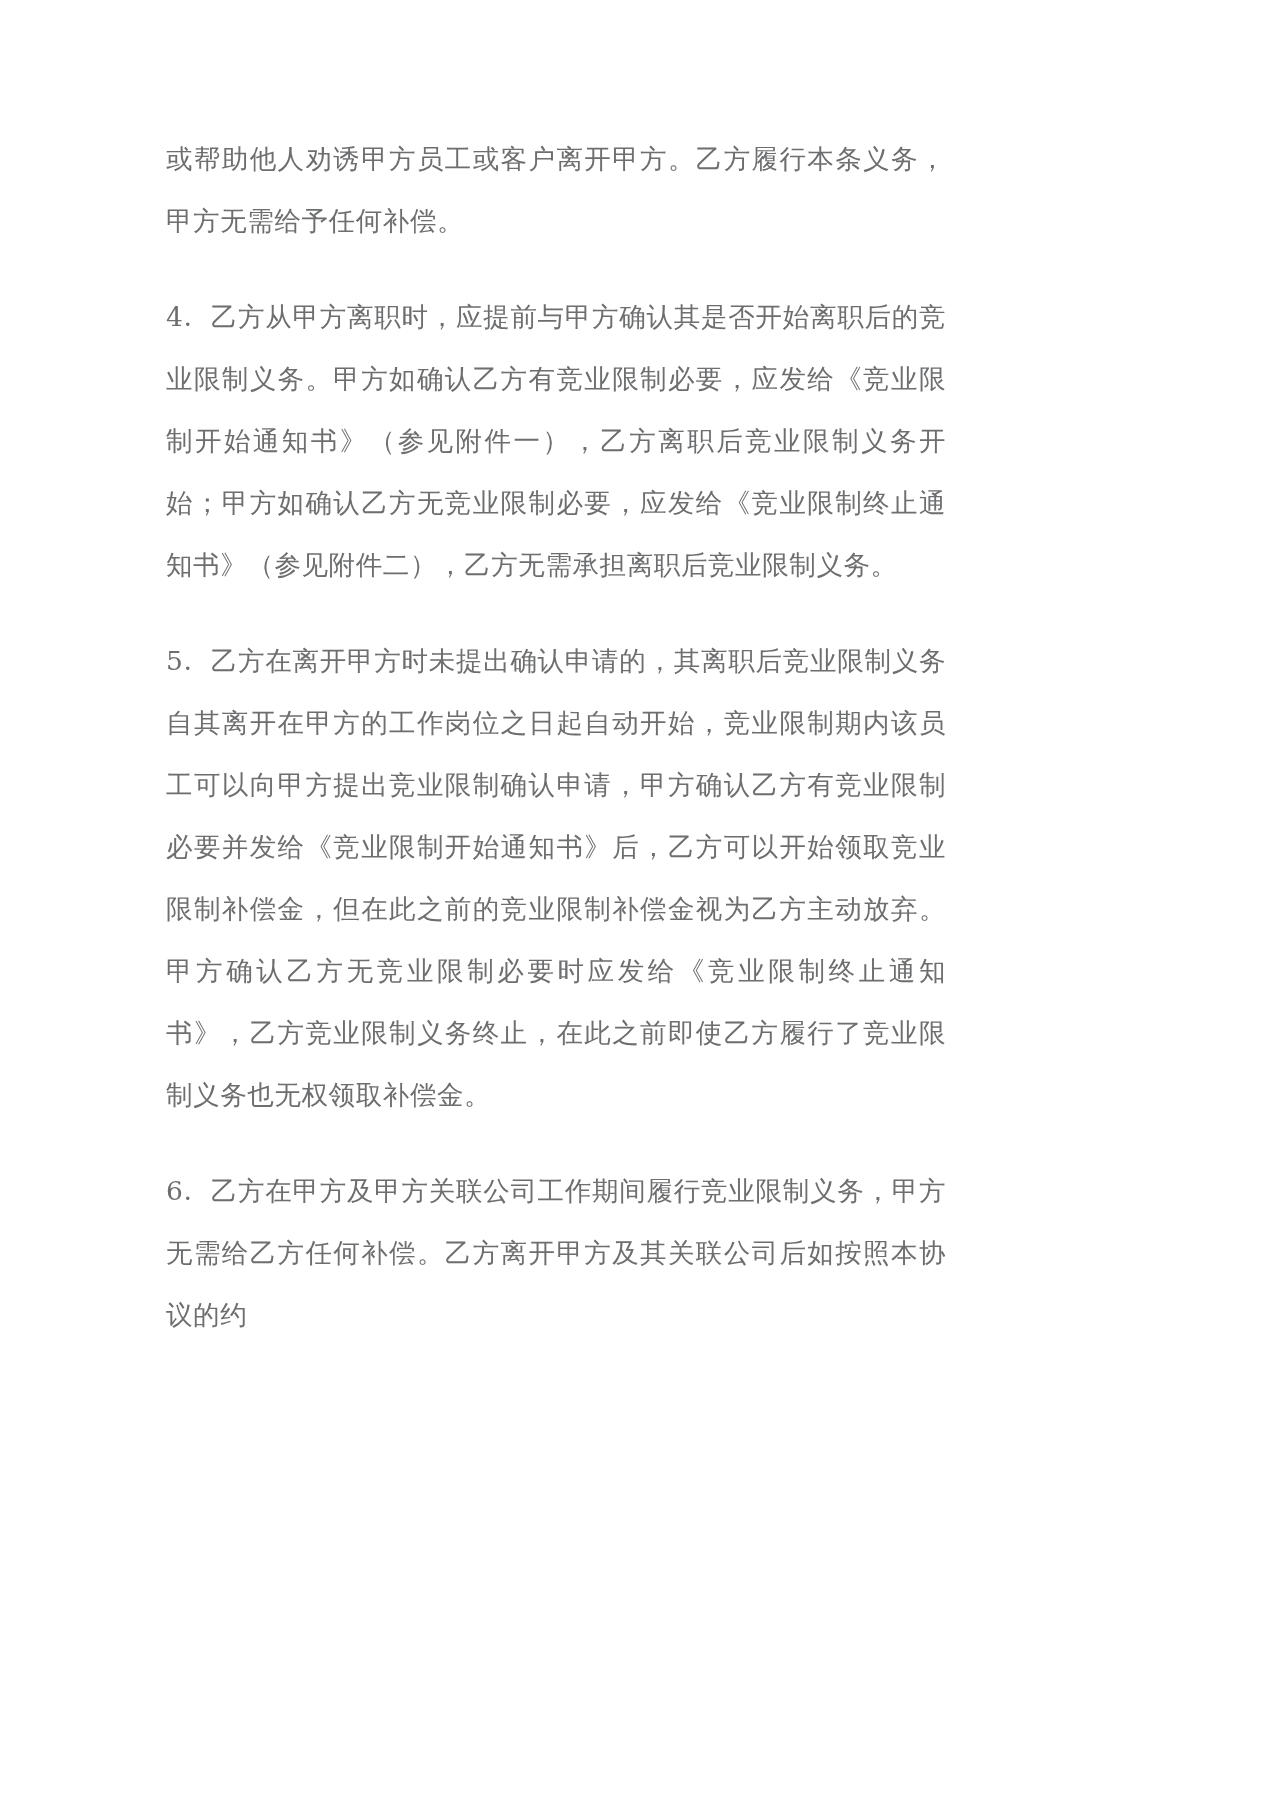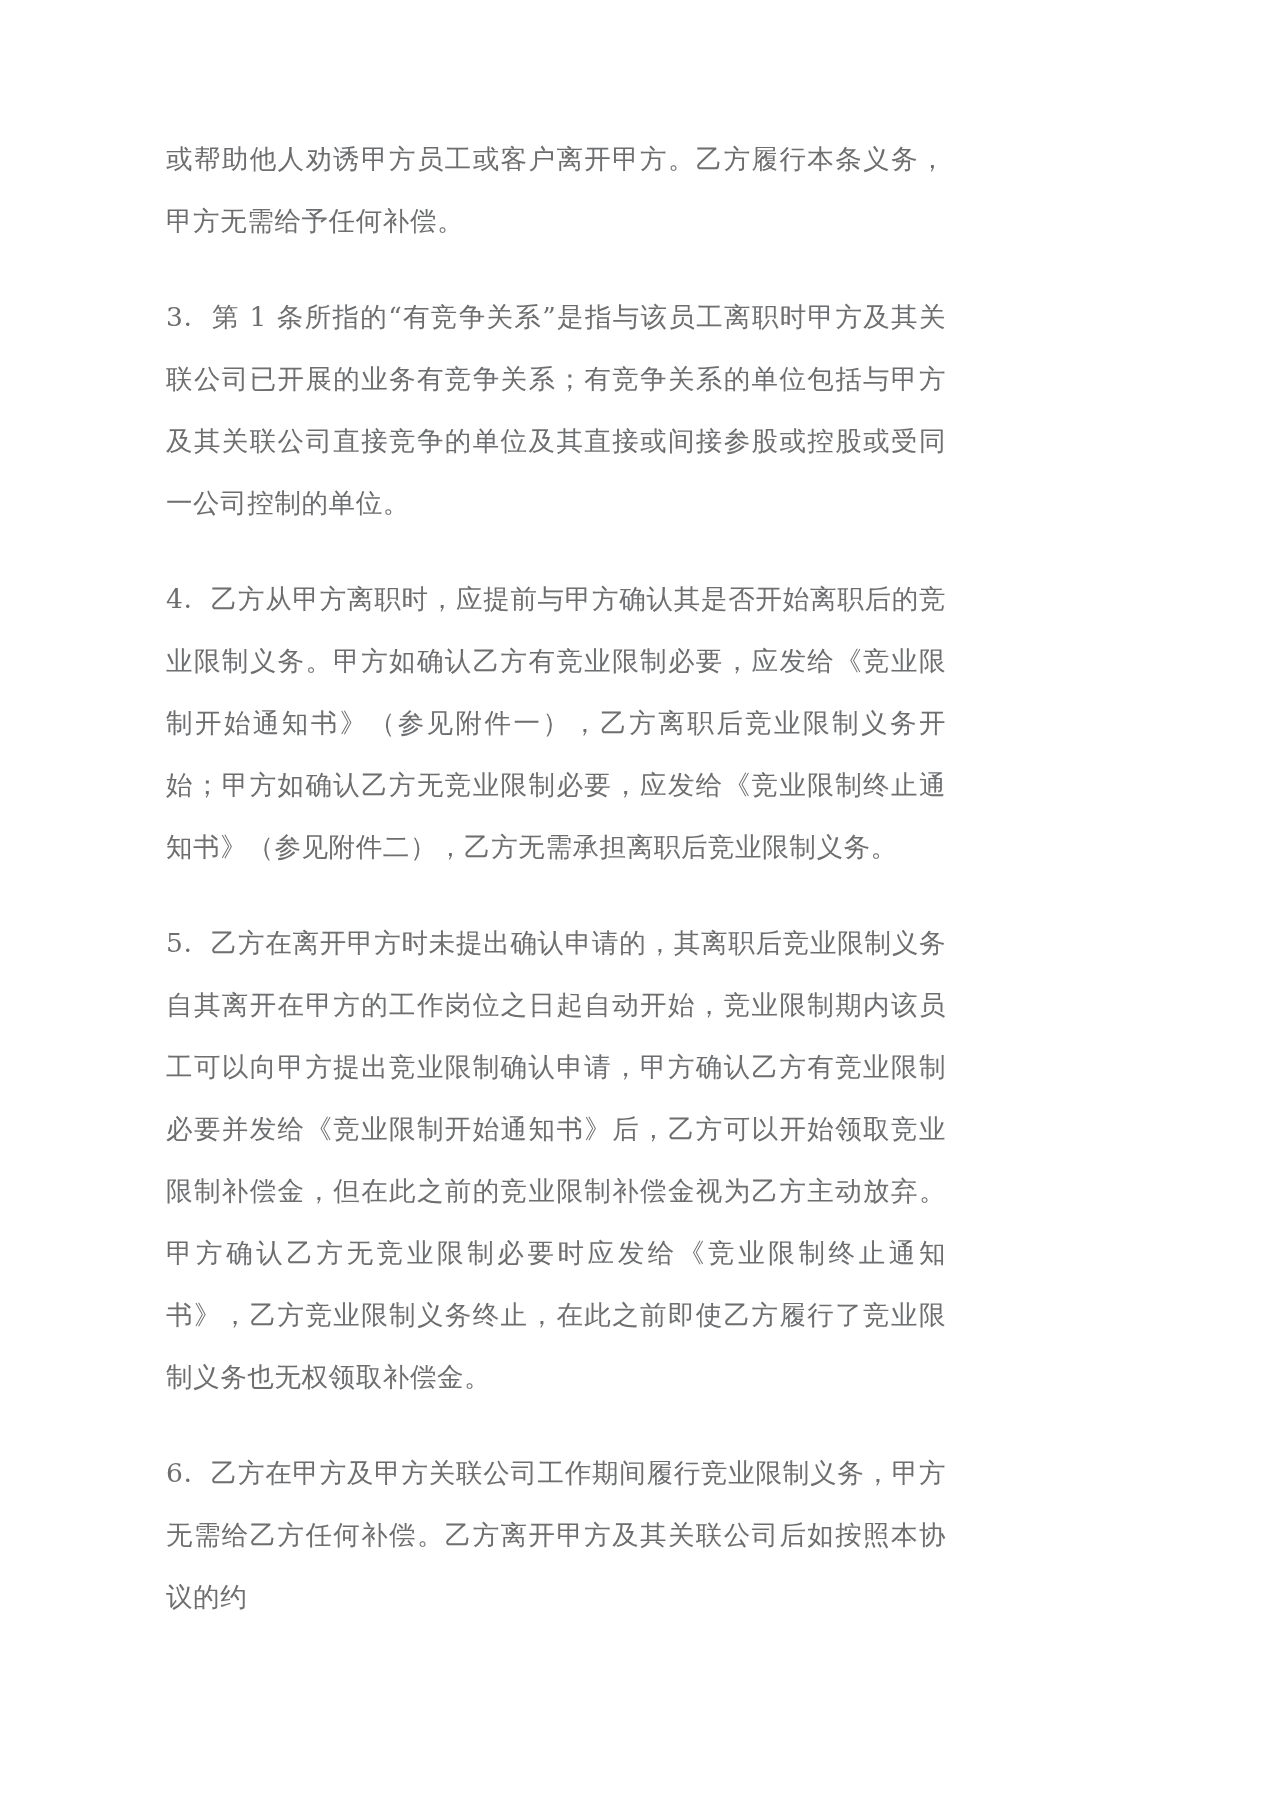--- a/index.html
+++ b/index.html
@@ -46,18 +46,17 @@
   .para.cont {
     text-indent: 0;
   }
 </style>
 </head>
 <body>
 
 <div class="page">
   <div class="doc-body">
     <p class="para cont">或帮助他人劝诱甲方员工或客户离开甲方。乙方履行本条义务，甲方无需给予任何补偿。</p>
-    <p class="para">3.  第 1 条所指的“有竞争关系”是指与该员工离职时甲方及其关联公司已开展的业务有竞争关系；有竞争关系的单位包括与甲方及其关联公司直接竞争的单位及其直接或间接参股或控股或受同一公司控制的单位。</p>
     <p class="para">4.  乙方从甲方离职时，应提前与甲方确认其是否开始离职后的竞业限制义务。甲方如确认乙方有竞业限制必要，应发给《竞业限制开始通知书》（参见附件一），乙方离职后竞业限制义务开始；甲方如确认乙方无竞业限制必要，应发给《竞业限制终止通知书》（参见附件二），乙方无需承担离职后竞业限制义务。</p>
     <p class="para">5.  乙方在离开甲方时未提出确认申请的，其离职后竞业限制义务自其离开在甲方的工作岗位之日起自动开始，竞业限制期内该员工可以向甲方提出竞业限制确认申请，甲方确认乙方有竞业限制必要并发给《竞业限制开始通知书》后，乙方可以开始领取竞业限制补偿金，但在此之前的竞业限制补偿金视为乙方主动放弃。甲方确认乙方无竞业限制必要时应发给《竞业限制终止通知书》，乙方竞业限制义务终止，在此之前即使乙方履行了竞业限制义务也无权领取补偿金。</p>
     <p class="para">6.  乙方在甲方及甲方关联公司工作期间履行竞业限制义务，甲方无需给乙方任何补偿。乙方离开甲方及其关联公司后如按照本协议的约</p>
   </div>
 </div>
 
 </body></html>

